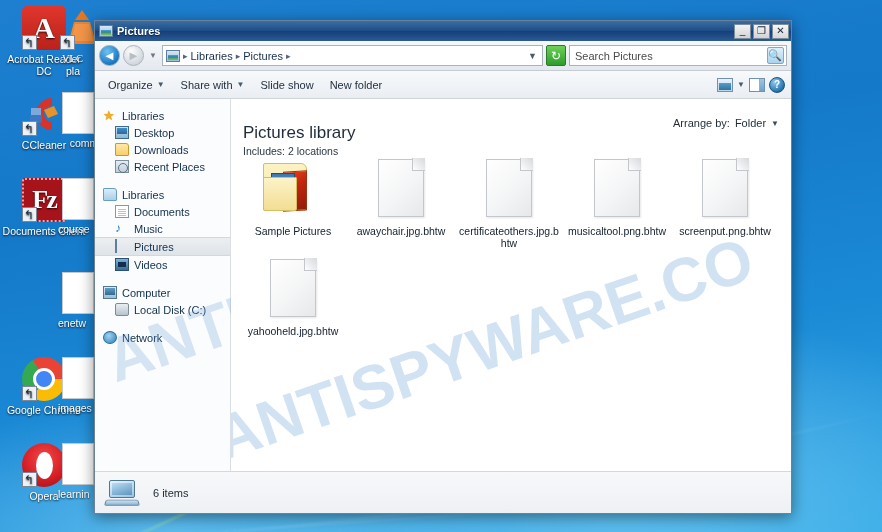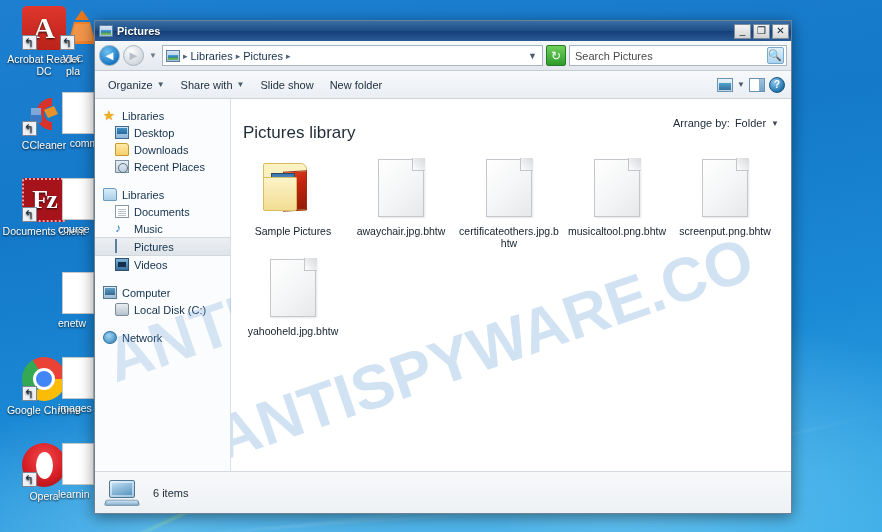--- a/index.html
+++ b/index.html
@@ -570,20 +570,24 @@
       </div>
 
       <div class="content">
 
         <div class="watermark">
           <span>ANTISPYWARE.CO</span>
         </div>
 
         <div class="lib-header">
           <div class="lib-title">Pictures library</div>
+          <div class="lib-sub">
+            <span class="lbl">Includes:</span>
+            <span>2 locations</span>
+          </div>
         </div>
 
         <div class="arrange">
           <span>Arrange by:</span>
           <span class="val">Folder</span>
           <span class="caret">▼</span>
         </div>
 
         <div class="files">
 

